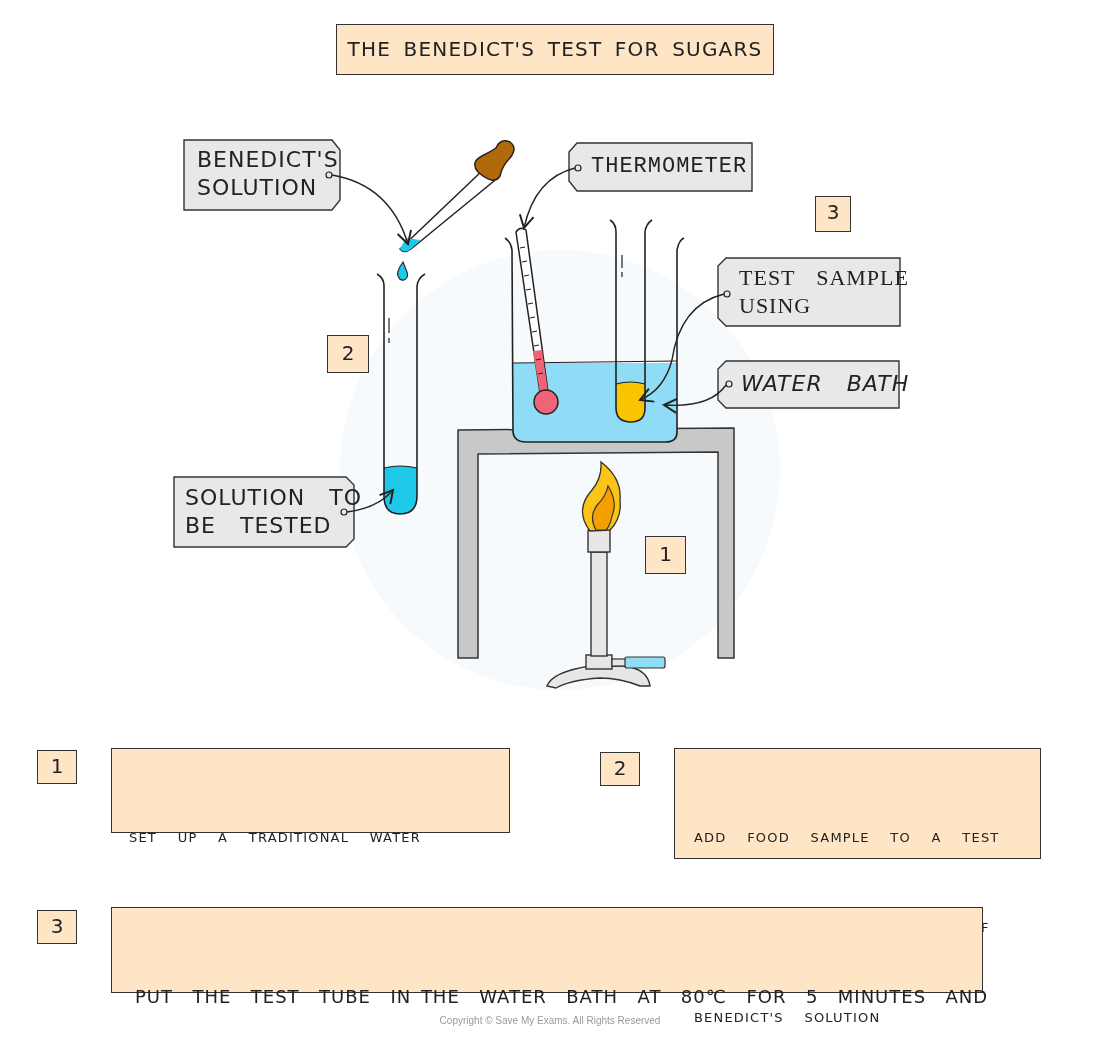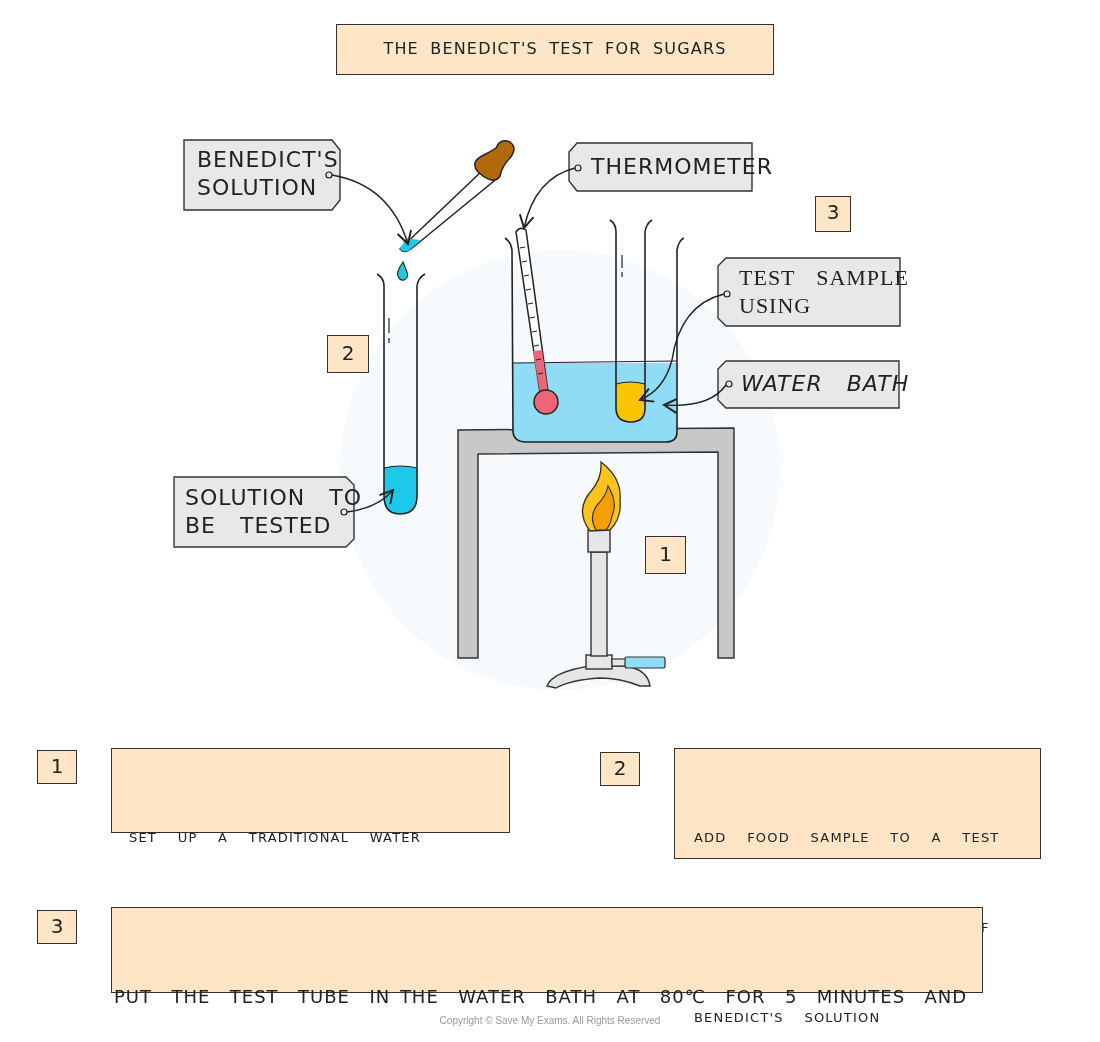--- a/index.html
+++ b/index.html
@@ -95,33 +95,33 @@
     <circle cx="727" cy="294" r="3" fill="none" stroke="#222" stroke-width="1.2"></circle>
     <path d="M724,294 Q680,305 672,360 Q664,390 640,400" fill="none" stroke="#222" stroke-width="1.4" marker-end="url(#arrowhead)"></path>
   </g>
   <g>
     <path d="M726,361 L899,361 L899,408 L726,408 L718,400 L718,369 Z" fill="#e8e8e8" stroke="#333" stroke-width="1.4"></path>
     <circle cx="729" cy="384" r="3" fill="none" stroke="#222" stroke-width="1.2"></circle>
     <path d="M726,385 Q710,408 664,405" fill="none" stroke="#222" stroke-width="1.4" marker-end="url(#arrowhead)"></path>
   </g>
 </svg>
 
-<div class="box" style="left:336px;top:24px;width:438px;height:51px;text-align:center;line-height:48px;font-size:16px;">
+<div class="box" style="left:336px;top:24px;width:438px;height:51px;text-align:center;line-height:48px;font-size:20px;">
   <span>THE BENEDICT'S TEST FOR SUGARS</span>
 </div>
 
 <div class="tag" style="left:197px;top:146px;">
   <div>BENEDICT'S</div>
   <div>SOLUTION</div>
 </div>
 <div class="tag" style="left:185px;top:484px;">
   <div style="white-space:pre">SOLUTION  TO</div>
   <div style="white-space:pre">BE  TESTED</div>
 </div>
-<div class="tag" style="left:591px;top:153px;">
+<div class="tag" style="left:591px;top:153px;font-family:Liberation Mono, monospace;">
   <div>THERMOMETER</div>
 </div>
 <div class="tag" style="left:739px;top:264px;font-family:Liberation Serif, serif;">
   <div style="white-space:pre">TEST  SAMPLE</div>
   <div>USING</div>
 </div>
 <div class="tag" style="left:741px;top:370px;font-style:italic;">
   <div style="white-space:pre">WATER  BATH</div>
 </div>
 
@@ -136,18 +136,18 @@
 </div>
 
 <div class="num" style="left:600px;top:752px;width:40px;height:34px;">2</div>
 <div class="box" style="left:674px;top:748px;width:367px;height:111px;padding:14px 0 0 19px;white-space:pre;">
   <div>ADD  FOOD  SAMPLE  TO  A  TEST</div>
   <div>TUBE  WITH  A  FEW  DROPS  OF</div>
   <div>BENEDICT'S  SOLUTION</div>
 </div>
 
 <div class="num" style="left:37px;top:910px;width:40px;height:34px;">3</div>
-<div class="box" style="left:111px;top:907px;width:872px;height:86px;padding:14px 0 0 2px;white-space:pre;font-size:18px;letter-spacing:1px;word-spacing:3px;">
+<div class="box" style="left:111px;top:907px;width:872px;height:86px;padding:14px 0 0 23px;white-space:pre;font-size:18px;letter-spacing:1px;word-spacing:3px;">
   <div>PUT  THE  TEST  TUBE  IN THE  WATER  BATH  AT  80℃  FOR  5  MINUTES  AND</div>
   
 </div>
 
 <div class="copyright">Copyright © Save My Exams. All Rights Reserved</div>
 
 </body></html>

